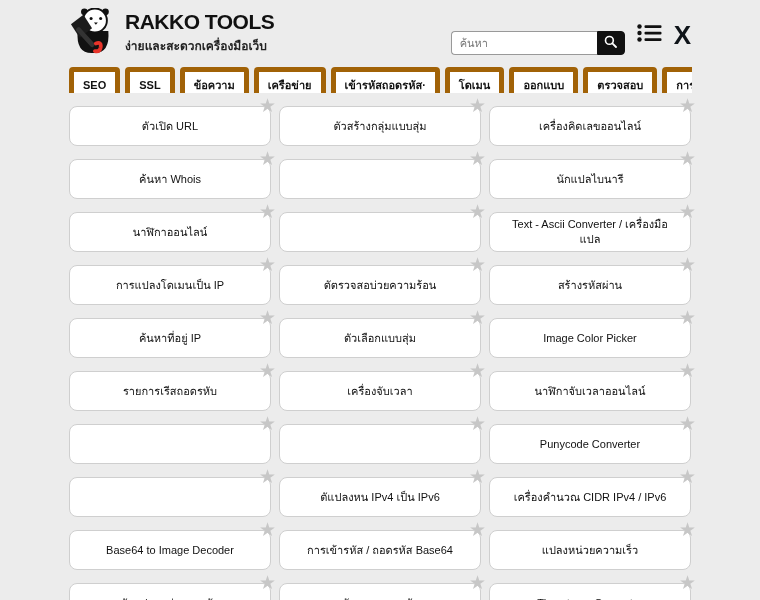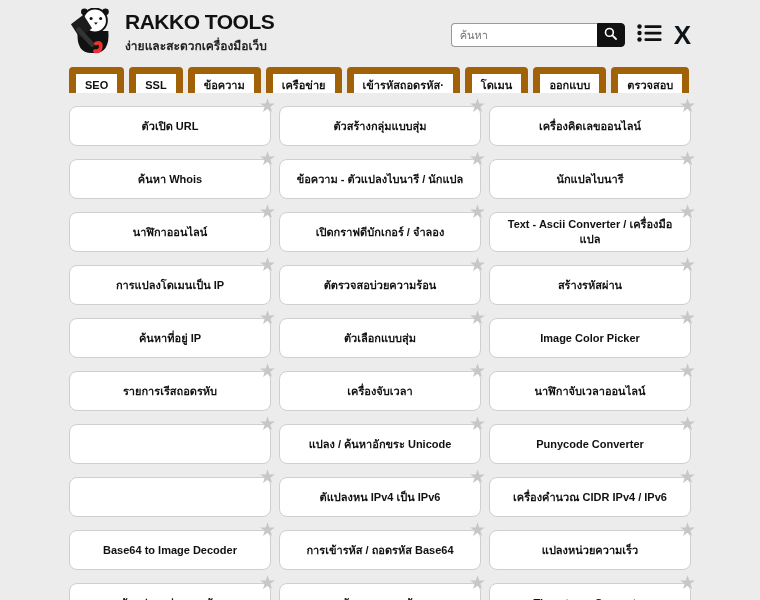--- a/index.html
+++ b/index.html
@@ -12,57 +12,57 @@
   .container { width:622px; margin:0 auto; }
 
   
   .header { padding-top:8px; display:flex; align-items:flex-start; }
   .brand { display:flex; align-items:flex-start; gap:8px; }
   .brand-text { padding-top:2px; }
   .brand-title { font-size:21px; font-weight:800; letter-spacing:-0.5px; color:#111; line-height:1.1; }
   .brand-sub { font-size:12px; font-weight:700; color:#222; margin-top:3px; }
   .header-right { margin-left:auto; display:flex; align-items:center; gap:12px; padding-top:6px; }
 
-  .searchbox { display:flex; align-items:center; height:41px; }
+  .searchbox { display:flex; align-items:flex-end; height:41px; }
   .search-input {
     width:146px; height:24px; border:1px solid #999; border-right:none;
     border-radius:4px 0 0 4px; background:#fff; padding:0 8px;
     font-size:11px; font-family:"Liberation Sans", sans-serif; color:#333; outline:none;
   }
   .search-input::placeholder { color:#777; }
   .search-btn {
     width:28px; height:24px; background:#111; border:1px solid #111;
     border-radius:0 4px 4px 0; display:flex; align-items:center; justify-content:center; cursor:pointer;
   }
   .icon-btn { background:none; border:none; cursor:pointer; display:flex; align-items:center; }
   .x-logo { font-size:26px; font-weight:900; color:#0f1419; line-height:1; font-family:"Liberation Sans", sans-serif; }
 
   
   .tabs {
     margin-top:9px; display:flex; gap:5px; flex-wrap:nowrap;
     overflow:hidden; width:623px; height:26px;
   }
   .tab {
-    flex:0 0 auto; background:#fff; border:7px solid #a16207; border-radius:4px;
+    flex:0 0 auto; background:#fff; border:5px solid #a16207; border-radius:4px;
     padding:0 9px; height:36px; font-size:11px; font-weight:700; color:#111;
     font-family:"Liberation Sans", sans-serif; cursor:pointer; white-space:nowrap;
   }
 
   
   .grid {
     margin-top:13px;
     display:grid; grid-template-columns:repeat(3,1fr);
     column-gap:8px; row-gap:13px;
   }
   .card {
     position:relative; background:#fff; border:1px solid #cfcfcf; border-radius:8px;
     min-height:40px; display:flex; align-items:center; justify-content:center;
     text-align:center; padding:4px 14px; cursor:pointer;
   }
-  .card-label { font-size:11px; font-weight:700; color:#111; line-height:1.35; }
+  .card-label { font-size:11px; font-weight:400; color:#111; line-height:1.35; }
   .star {
     position:absolute; top:-11px; right:-6px; font-size:19px; line-height:1;
     color:#c7c7c7; cursor:pointer; user-select:none;
   }
 </style>
 </head>
 <body>
 
 <div class="container">
 
@@ -144,33 +144,31 @@
       <div class="card">
         <span class="star">★</span>
         <span class="card-label">เครื่องคิดเลขออนไลน์</span>
       </div>
       <div class="card">
         <span class="star">★</span>
         <span class="card-label">ค้นหา Whois</span>
       </div>
       <div class="card">
         <span class="star">★</span>
-        <span class="card-label">ข้อความ - ตัวแปลงไบนารี / นักแปล</span>
       </div>
       <div class="card">
         <span class="star">★</span>
         <span class="card-label">นักแปลไบนารี</span>
       </div>
       <div class="card">
         <span class="star">★</span>
         <span class="card-label">นาฬิกาออนไลน์</span>
       </div>
       <div class="card">
         <span class="star">★</span>
-        <span class="card-label">เปิดกราฟดีบักเกอร์ / จำลอง</span>
       </div>
       <div class="card">
         <span class="star">★</span>
         <span class="card-label">Text - Ascii Converter / เครื่องมือแปล</span>
       </div>
       <div class="card">
         <span class="star">★</span>
         <span class="card-label">การแปลงโดเมนเป็น IP</span>
       </div>
       <div class="card">
@@ -203,21 +201,20 @@
       </div>
       <div class="card">
         <span class="star">★</span>
         <span class="card-label">นาฬิกาจับเวลาออนไลน์</span>
       </div>
       <div class="card">
         <span class="star">★</span>
       </div>
       <div class="card">
         <span class="star">★</span>
-        <span class="card-label">แปลง / ค้นหาอักขระ Unicode</span>
       </div>
       <div class="card">
         <span class="star">★</span>
         <span class="card-label">Punycode Converter</span>
       </div>
       <div class="card">
         <span class="star">★</span>
       </div>
       <div class="card">
         <span class="star">★</span>

